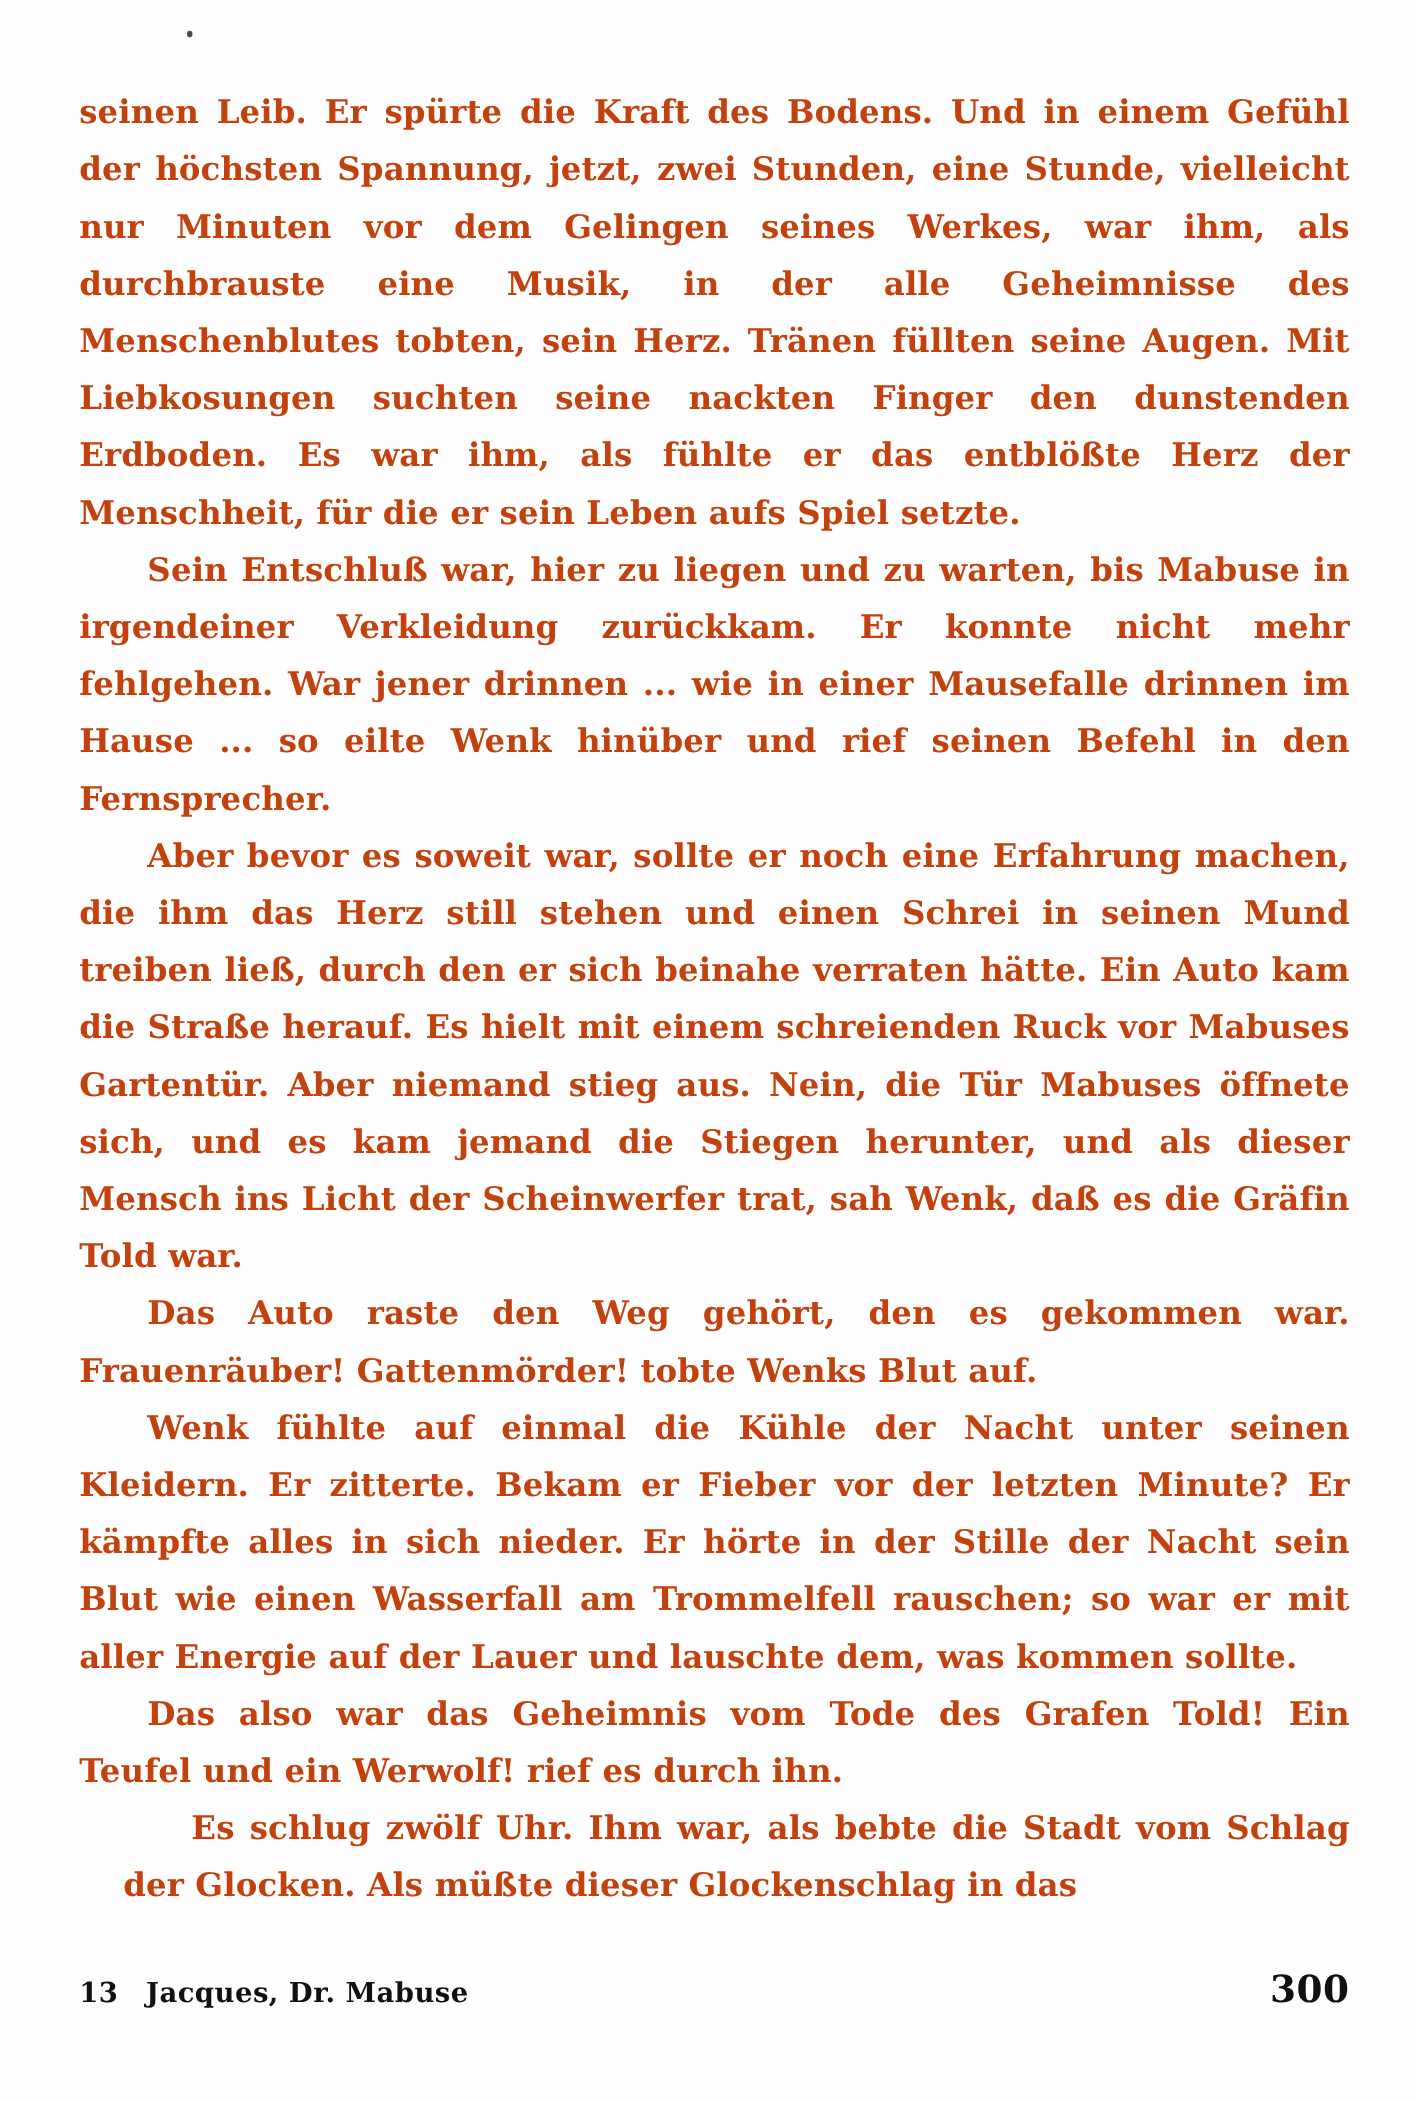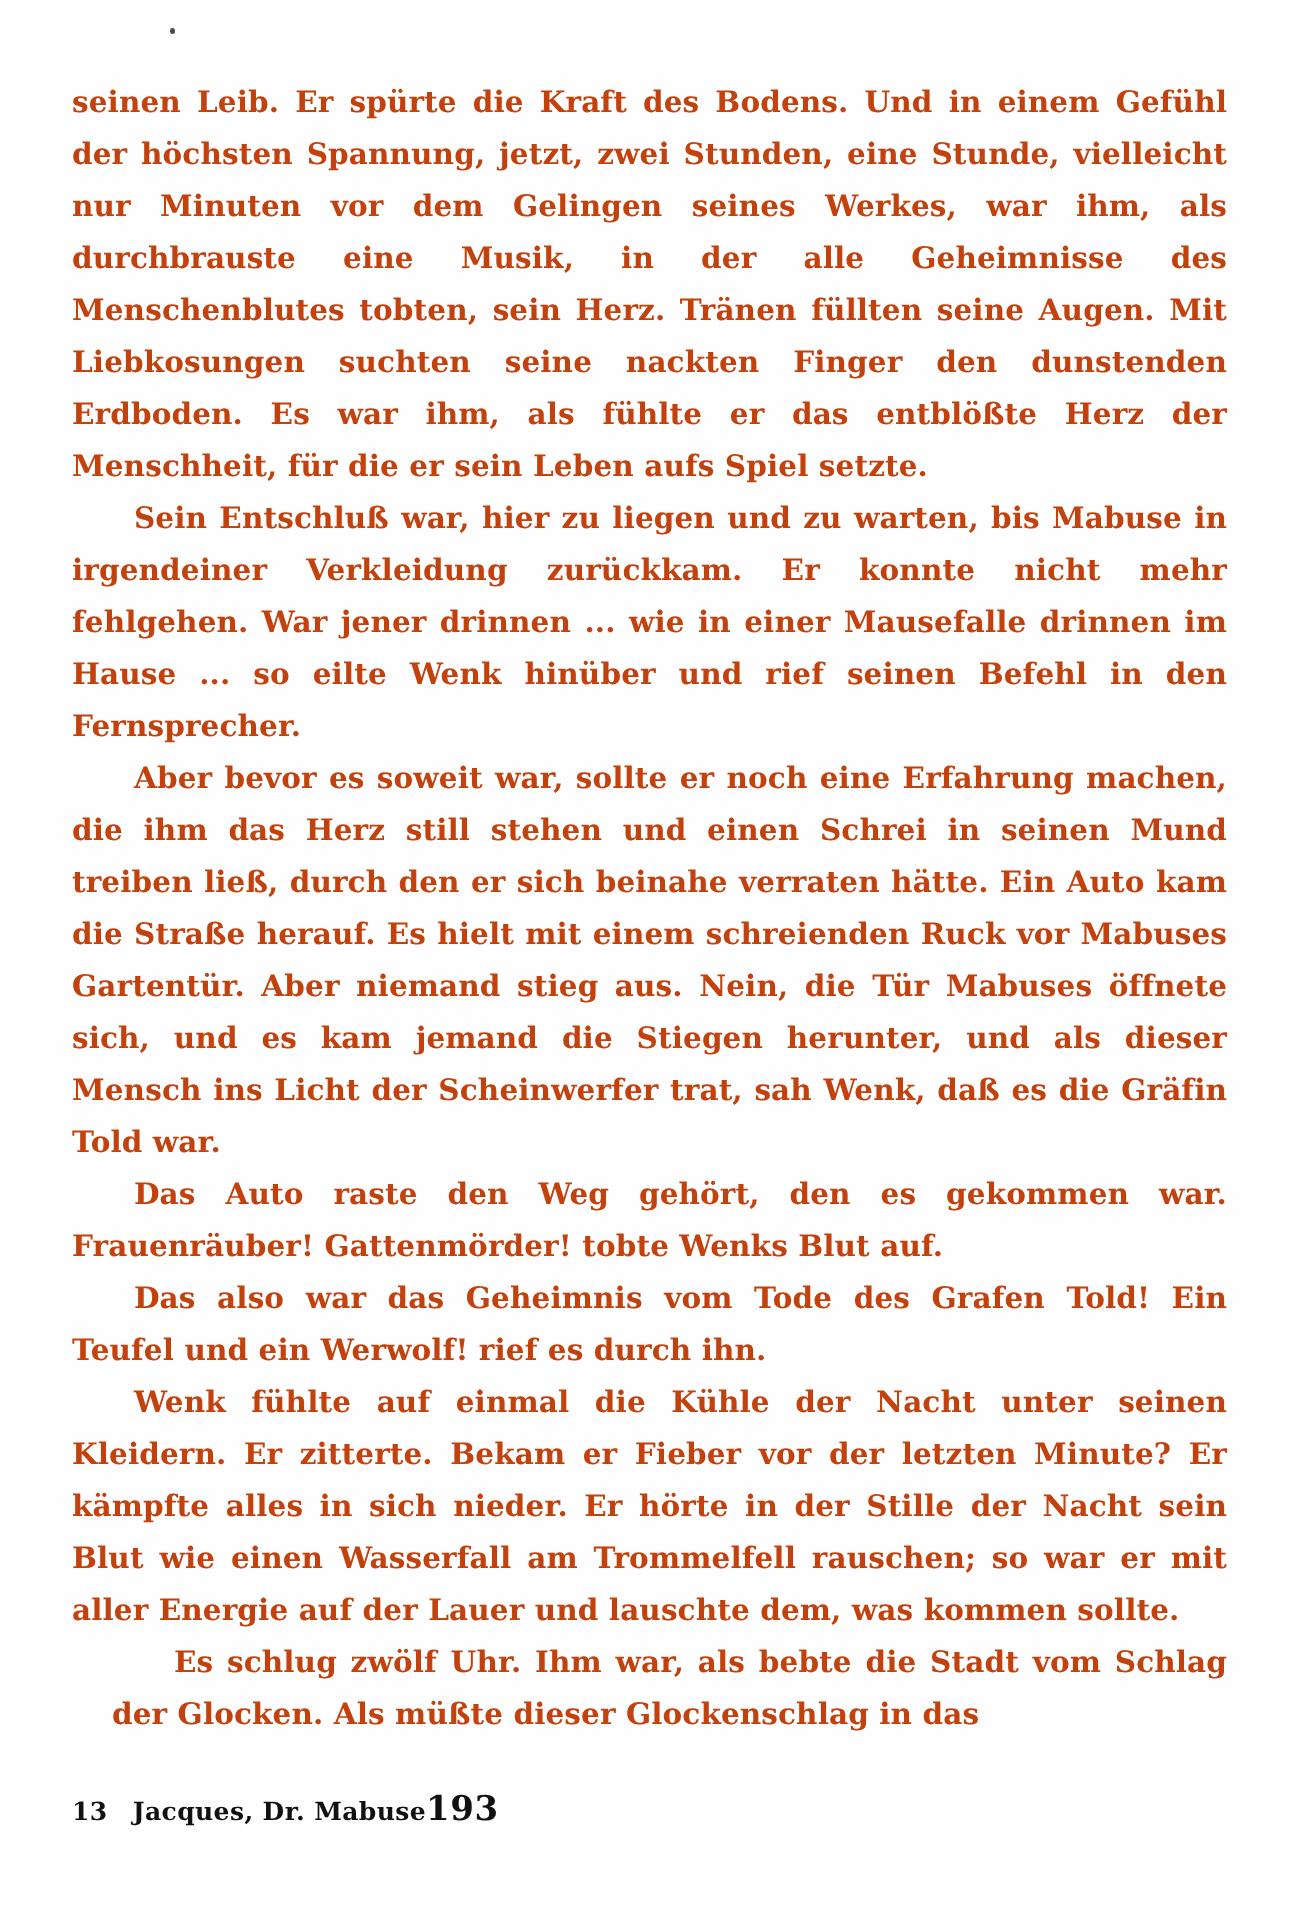--- a/index.html
+++ b/index.html
@@ -57,20 +57,21 @@
     margin-left: 40px;
   }
   .footer {
     position: absolute;
     left: 72px;
     right: 62px;
     top: 1789px;
     height: 44px;
     display: flex;
     align-items: baseline;
+    justify-content: space-between;
   }
   .footer-left {
     font-family: "DejaVu Serif", serif;
     font-weight: 700;
     font-size: 25px;
     color: #111111;
     letter-spacing: .4px;
   }
   .footer-left .sig {
     margin-right: 16px;
@@ -92,26 +93,26 @@
 
 <div class="page">
 
   <div class="speck"></div>
 
   <div class="textblock">
     <p class="para">seinen Leib. Er spürte die Kraft des Bodens. Und in einem Gefühl der höchsten Spannung, jetzt, zwei Stunden, eine Stunde, vielleicht nur Minuten vor dem Gelingen seines Werkes, war ihm, als durchbrauste eine Musik, in der alle Geheimnisse des Menschenblutes tobten, sein Herz. Tränen füllten seine Augen. Mit Liebkosungen suchten seine nackten Finger den dunstenden Erdboden. Es war ihm, als fühlte er das entblößte Herz der Menschheit, für die er sein Leben aufs Spiel setzte.</p>
     <p class="para">Sein Entschluß war, hier zu liegen und zu warten, bis Mabuse in irgendeiner Verkleidung zurückkam. Er konnte nicht mehr fehlgehen. War jener drinnen ... wie in einer Mausefalle drinnen im Hause ... so eilte Wenk hinüber und rief seinen Befehl in den Fernsprecher.</p>
     <p class="para">Aber bevor es soweit war, sollte er noch eine Erfahrung machen, die ihm das Herz still stehen und einen Schrei in seinen Mund treiben ließ, durch den er sich beinahe verraten hätte. Ein Auto kam die Straße herauf. Es hielt mit einem schreienden Ruck vor Mabuses Gartentür. Aber niemand stieg aus. Nein, die Tür Mabuses öffnete sich, und es kam jemand die Stiegen herunter, und als dieser Mensch ins Licht der Scheinwerfer trat, sah Wenk, daß es die Gräfin Told war.</p>
     <p class="para">Das Auto raste den Weg gehört, den es gekommen war. Frauenräuber! Gattenmörder! tobte Wenks Blut auf.</p>
+    <p class="para">Wenk fühlte auf einmal die Kühle der Nacht unter seinen Kleidern. Er zitterte. Bekam er Fieber vor der letzten Minute? Er kämpfte alles in sich nieder. Er hörte in der Stille der Nacht sein Blut wie einen Wasserfall am Trommelfell rauschen; so war er mit aller Energie auf der Lauer und lauschte dem, was kommen sollte.</p>
     <p class="para">Das also war das Geheimnis vom Tode des Grafen Told! Ein Teufel und ein Werwolf! rief es durch ihn.</p>
-    <p class="para">Wenk fühlte auf einmal die Kühle der Nacht unter seinen Kleidern. Er zitterte. Bekam er Fieber vor der letzten Minute? Er kämpfte alles in sich nieder. Er hörte in der Stille der Nacht sein Blut wie einen Wasserfall am Trommelfell rauschen; so war er mit aller Energie auf der Lauer und lauschte dem, was kommen sollte.</p>
     <p class="para">Es schlug zwölf Uhr. Ihm war, als bebte die Stadt vom Schlag der Glocken. Als müßte dieser Glockenschlag in das</p>
   </div>
 
   <div class="footer">
     <div class="footer-left">
       <span class="sig">13</span>
       <span>Jacques, Dr. Mabuse</span>
     </div>
-    <div class="footer-right">193</div>
+    <div class="footer-right">300</div>
   </div>
 
 </div>
 
 </body></html>

